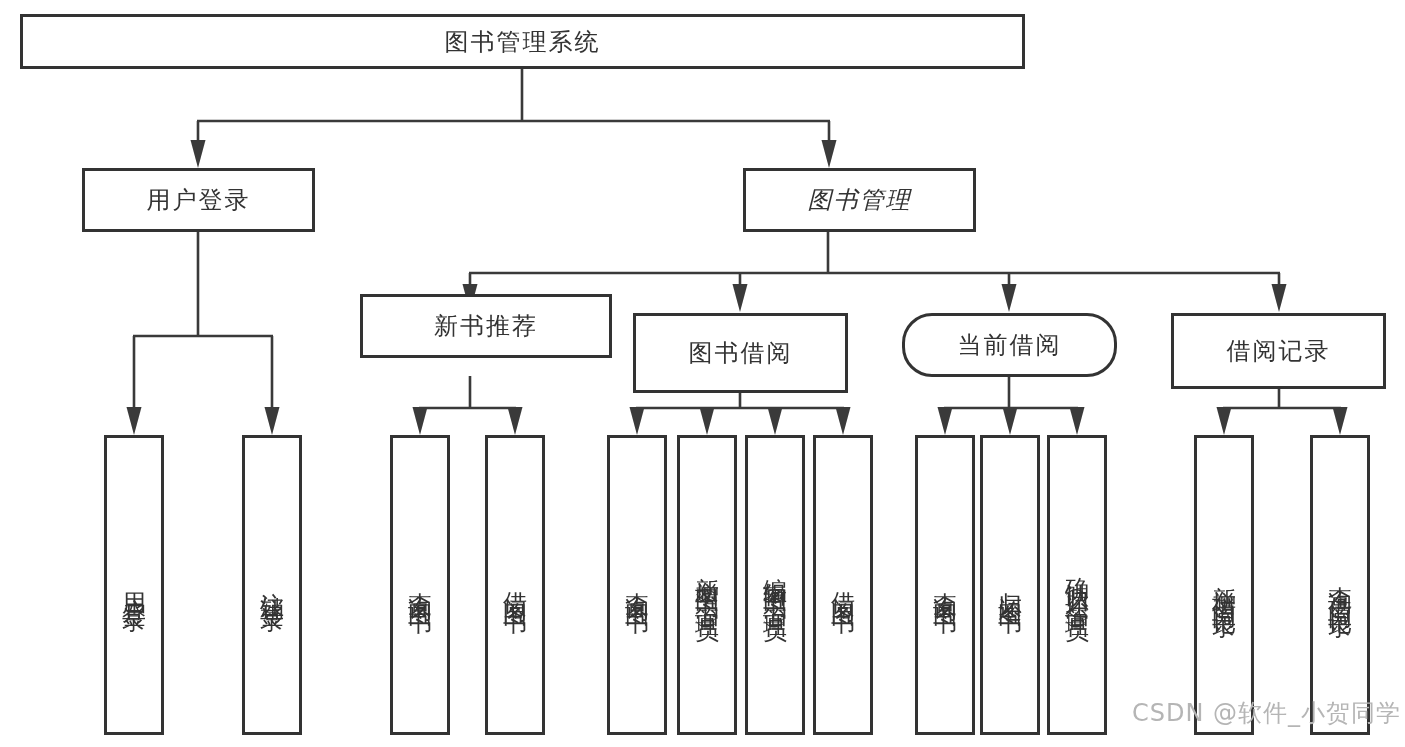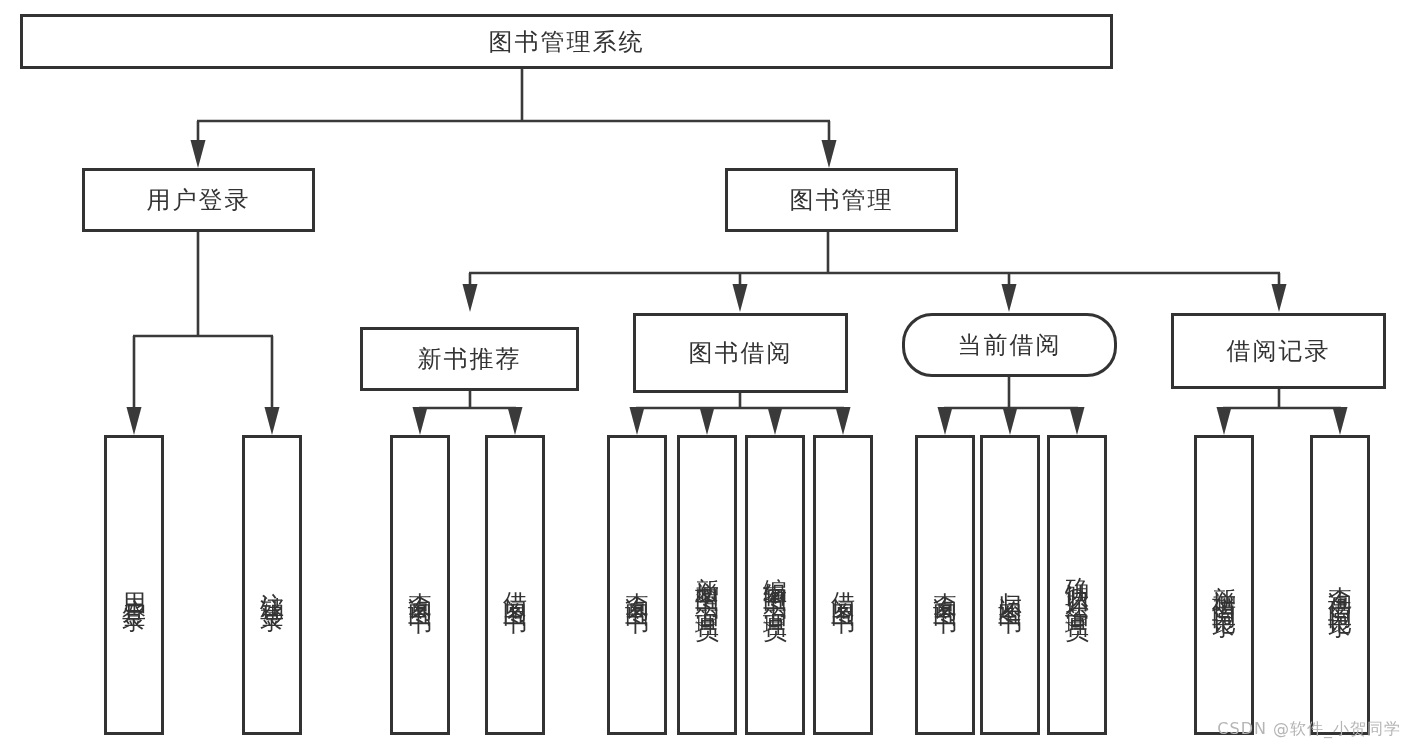--- a/index.html
+++ b/index.html
@@ -49,22 +49,22 @@
     writing-mode:vertical-rl;
     text-orientation:mixed;
     font-size:24px;
     letter-spacing:6px;
     line-height:1;
     white-space:nowrap;
   }
   .watermark{
     position:absolute;
     right:4px;
-    bottom:7px;
-    font-size:16px;
+    bottom:18px;
+    font-size:24px;
     letter-spacing:1px;
     color:var(--watermark);
     z-index:6;
     white-space:nowrap;
   }
 </style>
 </head>
 <body>
 
 <div class="stage">
@@ -102,26 +102,26 @@
       <polygon points="767.5,407 782.5,407 775,435"></polygon>
       <polygon points="835.5,407 850.5,407 843,435"></polygon>
       <polygon points="937.5,407 952.5,407 945,435"></polygon>
       <polygon points="1002.5,407 1017.5,407 1010,435"></polygon>
       <polygon points="1069.5,407 1084.5,407 1077,435"></polygon>
       <polygon points="1216.5,407 1231.5,407 1224,435"></polygon>
       <polygon points="1332.5,407 1347.5,407 1340,435"></polygon>
     </g>
   </svg>
 
-  <div class="node" style="left:20px;top:14px;width:1093px;height:55px;">图书管理系统</div>
+  <div class="node" style="left:20px;top:14px;width:1005px;height:55px;">图书管理系统</div>
 
   <div class="node" style="left:82px;top:168px;width:233px;height:64px;">用户登录</div>
-  <div class="node" style="left:725px;top:168px;width:233px;height:64px;">图书管理</div>
+  <div class="node" style="left:743px;top:168px;width:233px;height:64px;font-style:italic;">图书管理</div>
 
-  <div class="node" style="left:360px;top:327px;width:219px;height:64px;">新书推荐</div>
+  <div class="node" style="left:360px;top:294px;width:252px;height:64px;">新书推荐</div>
   <div class="node" style="left:633px;top:313px;width:215px;height:80px;">图书借阅</div>
   <div class="node" style="left:902px;top:313px;width:215px;height:64px;border-radius:30px;">当前借阅</div>
   <div class="node" style="left:1171px;top:313px;width:215px;height:76px;">借阅记录</div>
 
   <div class="node leaf" style="left:104px;top:435px;width:60px;height:300px;">
     <span class="vtext">用户登录</span>
   </div>
   <div class="node leaf" style="left:242px;top:435px;width:60px;height:300px;">
     <span class="vtext">注销登录</span>
   </div>

